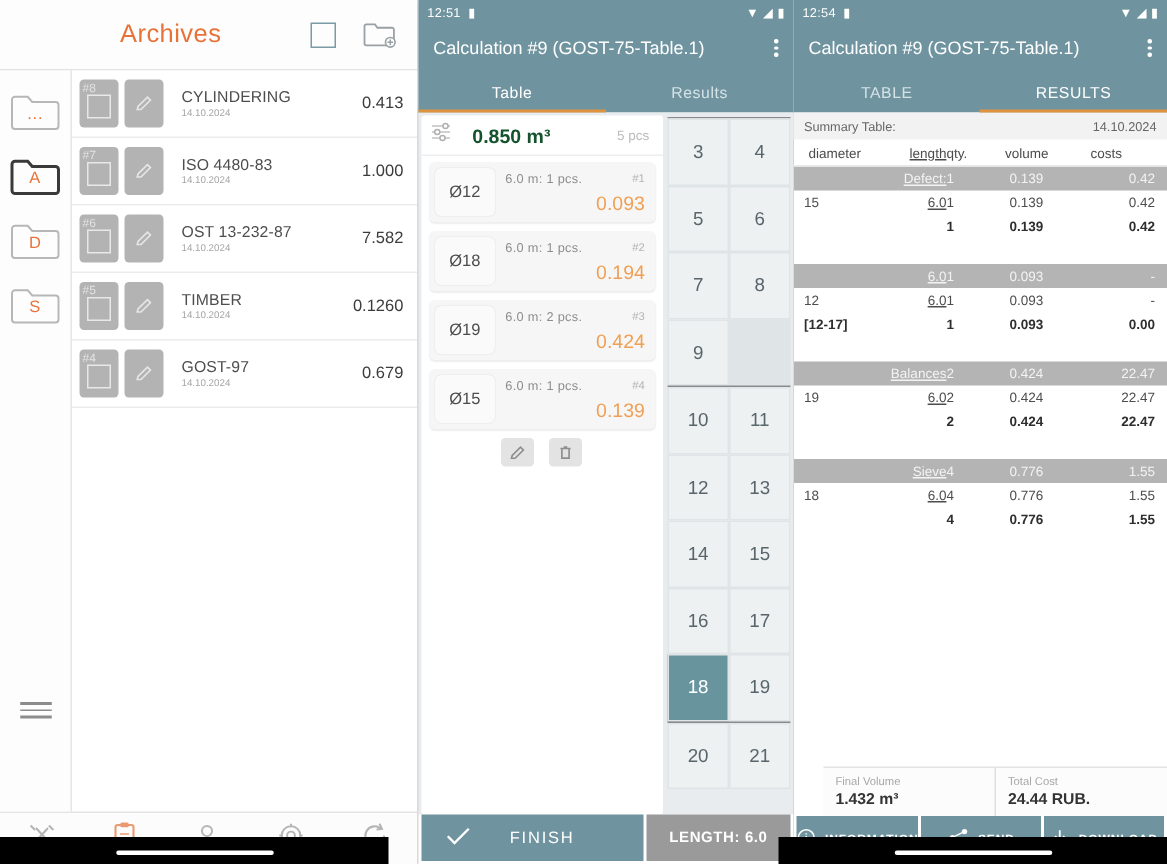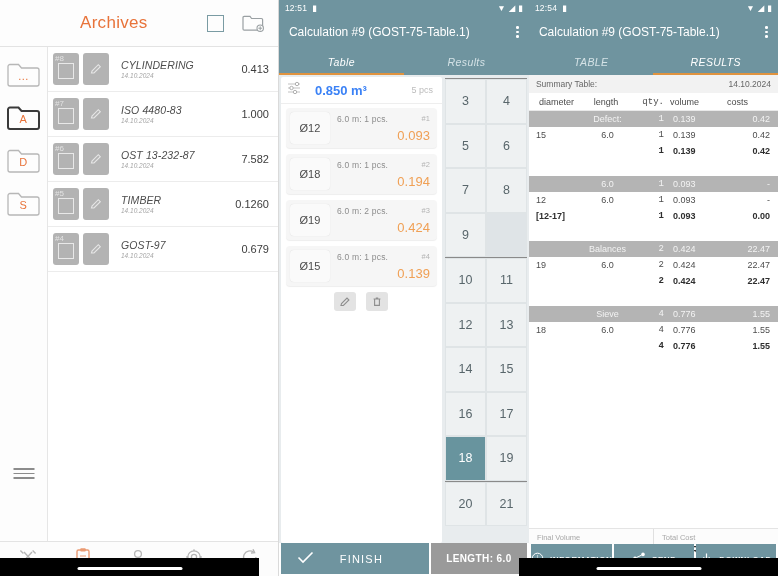--- a/index.html
+++ b/index.html
@@ -38,21 +38,21 @@
   .p1-list { flex:1; background:#fff; overflow:hidden; }
   .arow { height:45px; display:flex; align-items:center; padding:0 9px 0 5px;
           border-bottom:1px solid #ececec; gap:4px; }
   .thumb { width:26px; height:32px; background:#b3b3b3; border-radius:3px;
            position:relative; flex:none; }
   .thumb .num { position:absolute; top:1px; left:2px; font-size:8px; color:#e2e2e2; }
   .thumb .sq { position:absolute; left:5px; top:10px; width:16px; height:16px;
                border:1.4px solid #e8e8e8; }
   .pencilbox { width:26px; height:32px; background:#b3b3b3; border-radius:3px;
                display:flex; align-items:center; justify-content:center; flex:none; }
-  .arow .meta { flex:1; padding-left:8px; min-width:0;font-style:italic; }
+  .arow .meta { flex:1; padding-left:8px; min-width:0; }
   .arow .nm { font-size:10.5px; color:#4d4d4d; letter-spacing:.1px; }
   .arow .dt { font-size:6.5px; color:#a5a5a5; margin-top:1px; }
   .arow .val { font-size:11px; color:#3c3c3c; }
 
   .p1-tabbar { height:35px; background:#fcfcfc; border-top:1px solid #e3e3e3;
                display:flex; align-items:center; justify-content:space-around; }
   .p1-tabbar .tbi { opacity:.72; }
   .p1-tabbar .tbi.active { opacity:1; }
 
   
@@ -60,33 +60,33 @@
             position:relative; }
   .teal { background:#6f949f; }
   .statusbar { height:16px; display:flex; align-items:center; padding:0 6px;
                color:#fff; font-size:8.5px; }
   .statusbar .clock { letter-spacing:.2px; }
   .statusbar .sright { margin-left:auto; display:flex; align-items:center; gap:3px; }
   .apptitle { height:32px; display:flex; align-items:center; padding:0 10px; color:#fff;
               font-size:12px; }
   .kebab { margin-left:auto; display:flex; flex-direction:column; gap:2px; }
   .kebab i { width:2.6px; height:2.6px; background:#fff; border-radius:50%; display:block; }
-  .tabs { height:27px; display:flex;font-style:italic; }
+  .tabs { height:27px; display:flex; }
   .tab { flex:1; display:flex; align-items:center; justify-content:center;
          color:#d4e2e6; font-size:10.5px; letter-spacing:.4px; position:relative; }
   .tab.sel { color:#fff; }
   .tab.sel::after { content:""; position:absolute; bottom:0; left:0; right:0; height:2.5px;
                     background:#e0933f; }
 
   .p2-main { flex:1; display:flex; min-height:0; background:#e8ecee; }
   .p2-left { width:161px; background:#fff; display:flex; flex-direction:column;
              margin:2px 0 0 2px; border-radius:2px; overflow:hidden; }
   .volbar { height:27px; display:flex; align-items:center; gap:6px; padding:0 9px 0 6px;
             border-bottom:1px solid #eee; }
-  .volbar .v { color:#3b82f6; font-size:13px; font-weight:bold; margin-left:6px;}
+  .volbar .v { color:#14532d; font-size:13px; font-weight:bold; margin-left:6px;}
   .volbar .pcs { margin-left:auto; color:#bcbcbc; font-size:9px; }
   .itemlist { flex:1; padding:4px 5px 0 5px; }
   .item { background:#f6f6f6; border-radius:4px; height:40px; margin-bottom:6px;
           display:flex; align-items:center; padding:0 7px 0 4px; position:relative;
           box-shadow:0 1px 1px rgba(0,0,0,.07); }
   .item .dia { width:40px; height:32px; background:#fafafa; border-radius:4px;
                display:flex; align-items:center; justify-content:center;
                font-size:11px; color:#4d4d4d; flex:none; box-shadow:0 0 1px rgba(0,0,0,.15);}
   .item .ibody { flex:1; padding-left:7px; position:relative; height:100%; }
   .item .line1 { font-size:8.5px; color:#8d8d8d; padding-top:6px; letter-spacing:.2px; }
@@ -119,30 +119,30 @@
   .sumhead .date { margin-left:auto; }
   .colhead { height:18px; display:flex; align-items:center; font-size:9px; color:#4b4b4b;
              border-bottom:1px solid #e9e9e9; }
   .res-table { flex:1; overflow:hidden; font-size:9px; }
   .rrow { display:flex; align-items:center; height:16px; }
   .rrow.group { background:#b4b4b4; color:#f3f3f3; }
   .rrow.total { font-weight:bold; color:#2e2e2e; }
   .rrow.plain { color:#4d4d4d; }
   .gap { height:17px; }
   .c0 { width:50px; padding-left:7px; }
-  .c1 { width:52px; text-align:center; padding-left:5px;}
-  .c2 { width:33px; text-align:right;font-family:Liberation Mono, monospace; }
+  .c1 { width:52px; text-align:right; padding-left:5px;text-decoration:underline;}
+  .c2 { width:33px; text-align:left; }
   .c3 { width:57px; text-align:left; padding-left:9px;}
   .c4 { flex:1; text-align:right; padding-right:8px; }
   .colhead .c0 { padding-left:10px; }
   .colhead .c1 { padding-left:2px; }
   .colhead .c3 { padding-left:6px; }
   .colhead .c4 { text-align:left; padding-left:6px; }
 
-  .totals { height:16px; display:flex; border-top:1px solid #e4e4e4; background:#fcfcfc; }
+  .totals { height:33px; display:flex; border-top:1px solid #e4e4e4; background:#fcfcfc;margin-left:20px; }
   .tbox { flex:1; padding:4px 0 0 8px; }
   .tbox + .tbox { border-left:1px solid #e0e0e0; }
   .tbox .tl { font-size:7.5px; color:#a8a8a8; }
   .tbox .tv { font-size:10.5px; color:#333; margin-top:2px; font-weight:bold; }
   .actionbar { height:32px; display:flex; gap:2px; padding:0 2px 2px 2px; }
   .abtn { flex:1; background:#6f949f; color:#fff; display:flex; align-items:center;
           justify-content:center; gap:6px; font-size:8px; font-weight:bold;
           letter-spacing:.6px; }
 
   .navbar { position:absolute; left:0; right:0; bottom:0; height:18px; background:#000; }

